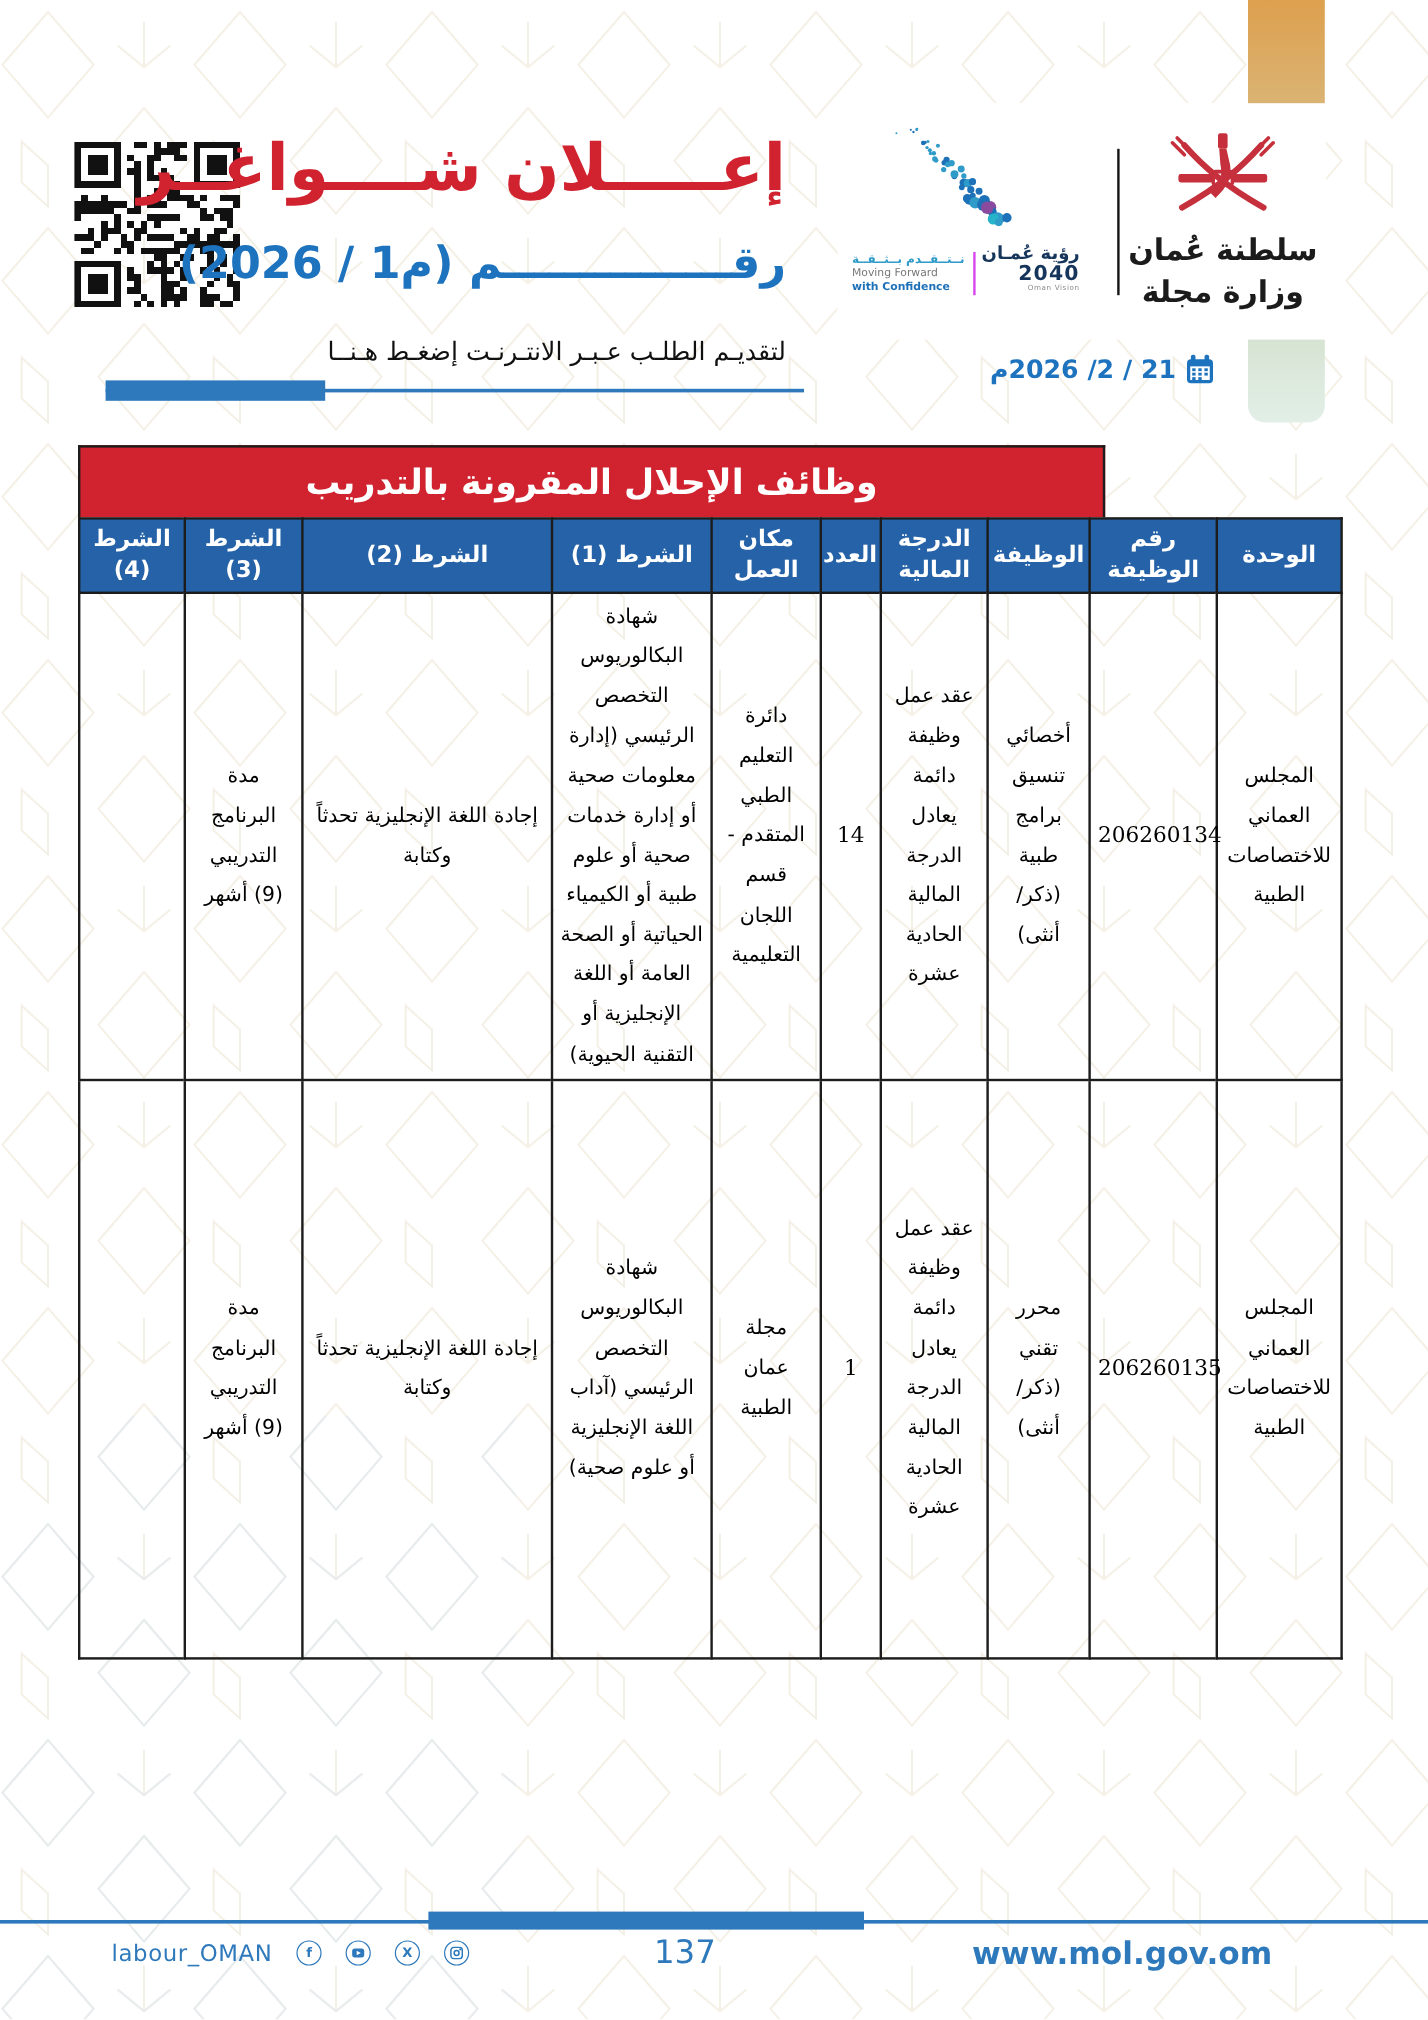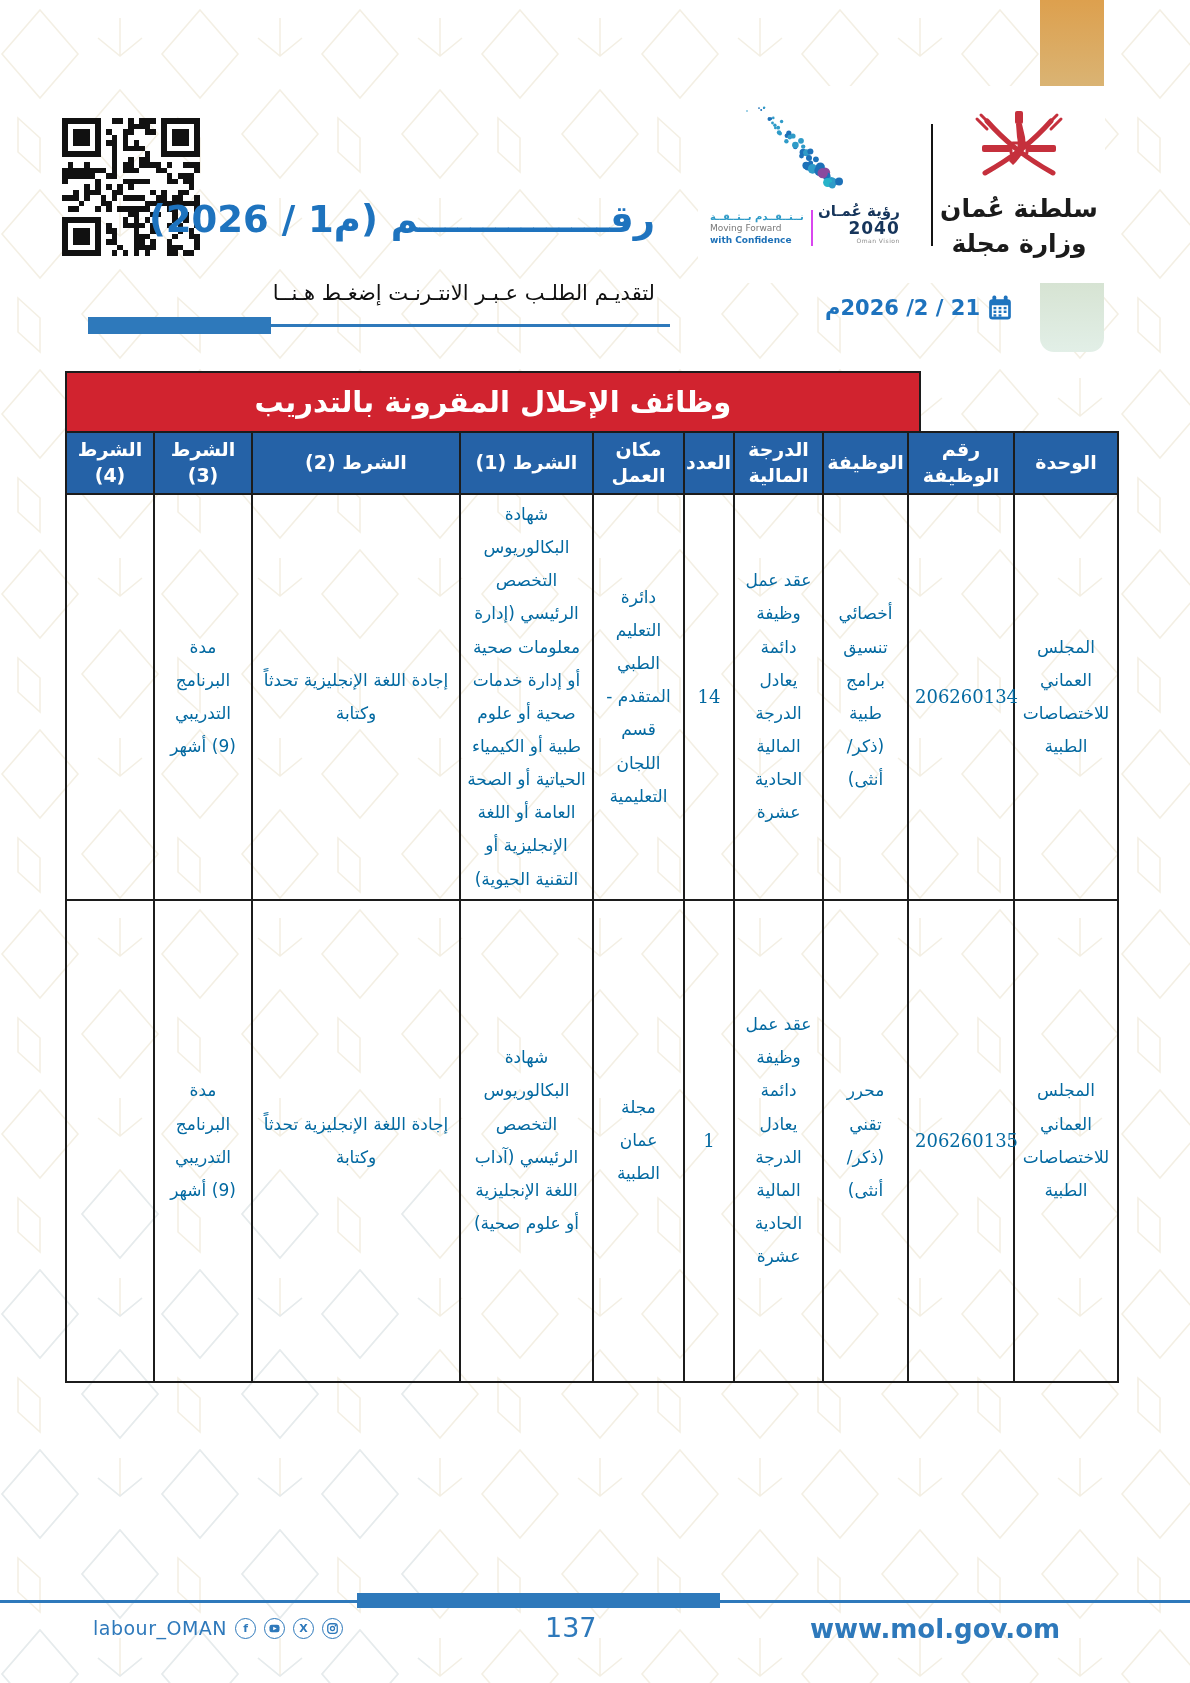--- a/index.html
+++ b/index.html
@@ -41,31 +41,31 @@
   .date-row{top:295px;right:177px;display:flex;direction:rtl;align-items:center;gap:7px;
     color:#1e73be;font-weight:bold;font-size:21px}
 
   
   .table-wrap{left:65px;top:371px;width:856px}
   .table-title{background:#d1232f;color:#fff;font-size:29px;font-weight:bold;height:60px;
     display:flex;align-items:center;justify-content:center;border:2.5px solid #1c1c1c;border-bottom:none;direction:rtl}
   table{border-collapse:collapse;table-layout:fixed;width:1052px;border:2.5px solid #1c1c1c;background:transparent}
   th,td{border:2px solid #1c1c1c}
   thead th{background:#2562a7;color:#fff;font-size:19px;font-weight:bold;height:62px;padding:2px;line-height:1.35;direction:rtl}
-  td{font-size:17px;line-height:1.95;color:#0369a1;padding:3px 6px;text-align:center;vertical-align:middle;direction:rtl}
+  td{font-size:17px;line-height:1.95;color:#000000;padding:3px 6px;text-align:center;vertical-align:middle;direction:rtl}
   .num{font-family:"DejaVu Serif",serif;font-size:18px;direction:ltr}
   .row1{height:343px}
   .row2{height:482px}
 
   
   .f-line{left:0;top:1600px;width:1190px;height:3px;background:#2e79bb}
   .f-bar{left:357px;top:1593px;width:363px;height:15px;background:#2e79bb}
   .f-num{left:545px;top:1612px;font-size:27px;color:#2e79bb}
   .f-web{left:810px;top:1614px;font-size:26px;font-weight:bold;color:#2e79bb;cursor:pointer}
-  .f-social{left:93px;top:1617px;display:flex;align-items:flex-end;gap:8px}
+  .f-social{left:93px;top:1617px;display:flex;align-items:flex-start;gap:20px}
   .f-handle{font-size:19px;color:#2e79bb;letter-spacing:.5px}
   .sic{width:21px;height:21px;border:1.7px solid #2e79bb;border-radius:50%;display:flex;
     align-items:center;justify-content:center;font-size:11px;font-weight:bold;color:#2e79bb;cursor:pointer}
 </style>
 </head>
 <body>
 
 <div class="page">
 
   <svg class="bg" width="1190" height="1683">
@@ -295,20 +295,21 @@
       <rect x="5.52" y="5.52" width="27.599999999999998" height="27.599999999999998" fill="#fff"></rect>
       <rect x="11.04" y="11.04" width="16.56" height="16.56" fill="#111"></rect>
       <rect x="99.35999999999999" y="0" width="38.64" height="38.64" fill="#111"></rect>
       <rect x="104.88" y="5.52" width="27.599999999999998" height="27.599999999999998" fill="#fff"></rect>
       <rect x="110.39999999999999" y="11.04" width="16.56" height="16.56" fill="#111"></rect>
       <rect x="0" y="99.35999999999999" width="38.64" height="38.64" fill="#111"></rect>
       <rect x="5.52" y="104.88" width="27.599999999999998" height="27.599999999999998" fill="#fff"></rect>
       <rect x="11.04" y="110.39999999999999" width="16.56" height="16.56" fill="#111"></rect>
     </svg>
 
+  <div class="z t-red">إعـــــلان شــــواغــر</div>
   <div class="z t-blue">رقـــــــــــــــم (م1 / 2026)</div>
   <div class="z t-apply">لتقديـم الطلـب عـبـر الانتـرنـت إضغـط هـنــا</div>
   <div class="z h-rule"></div>
   <div class="z h-rule-thick"></div>
 
   <div class="z logo-box">
     <div class="vision">
       <svg class="v-dots" id="vdots" width="130" height="125" viewBox="0 0 130 125">
           <circle cx="5.0" cy="11.0" r="0.8" fill="#2f9bc8"></circle>
           <circle cx="17.0" cy="8.1" r="0.9" fill="#1d71b8"></circle>

